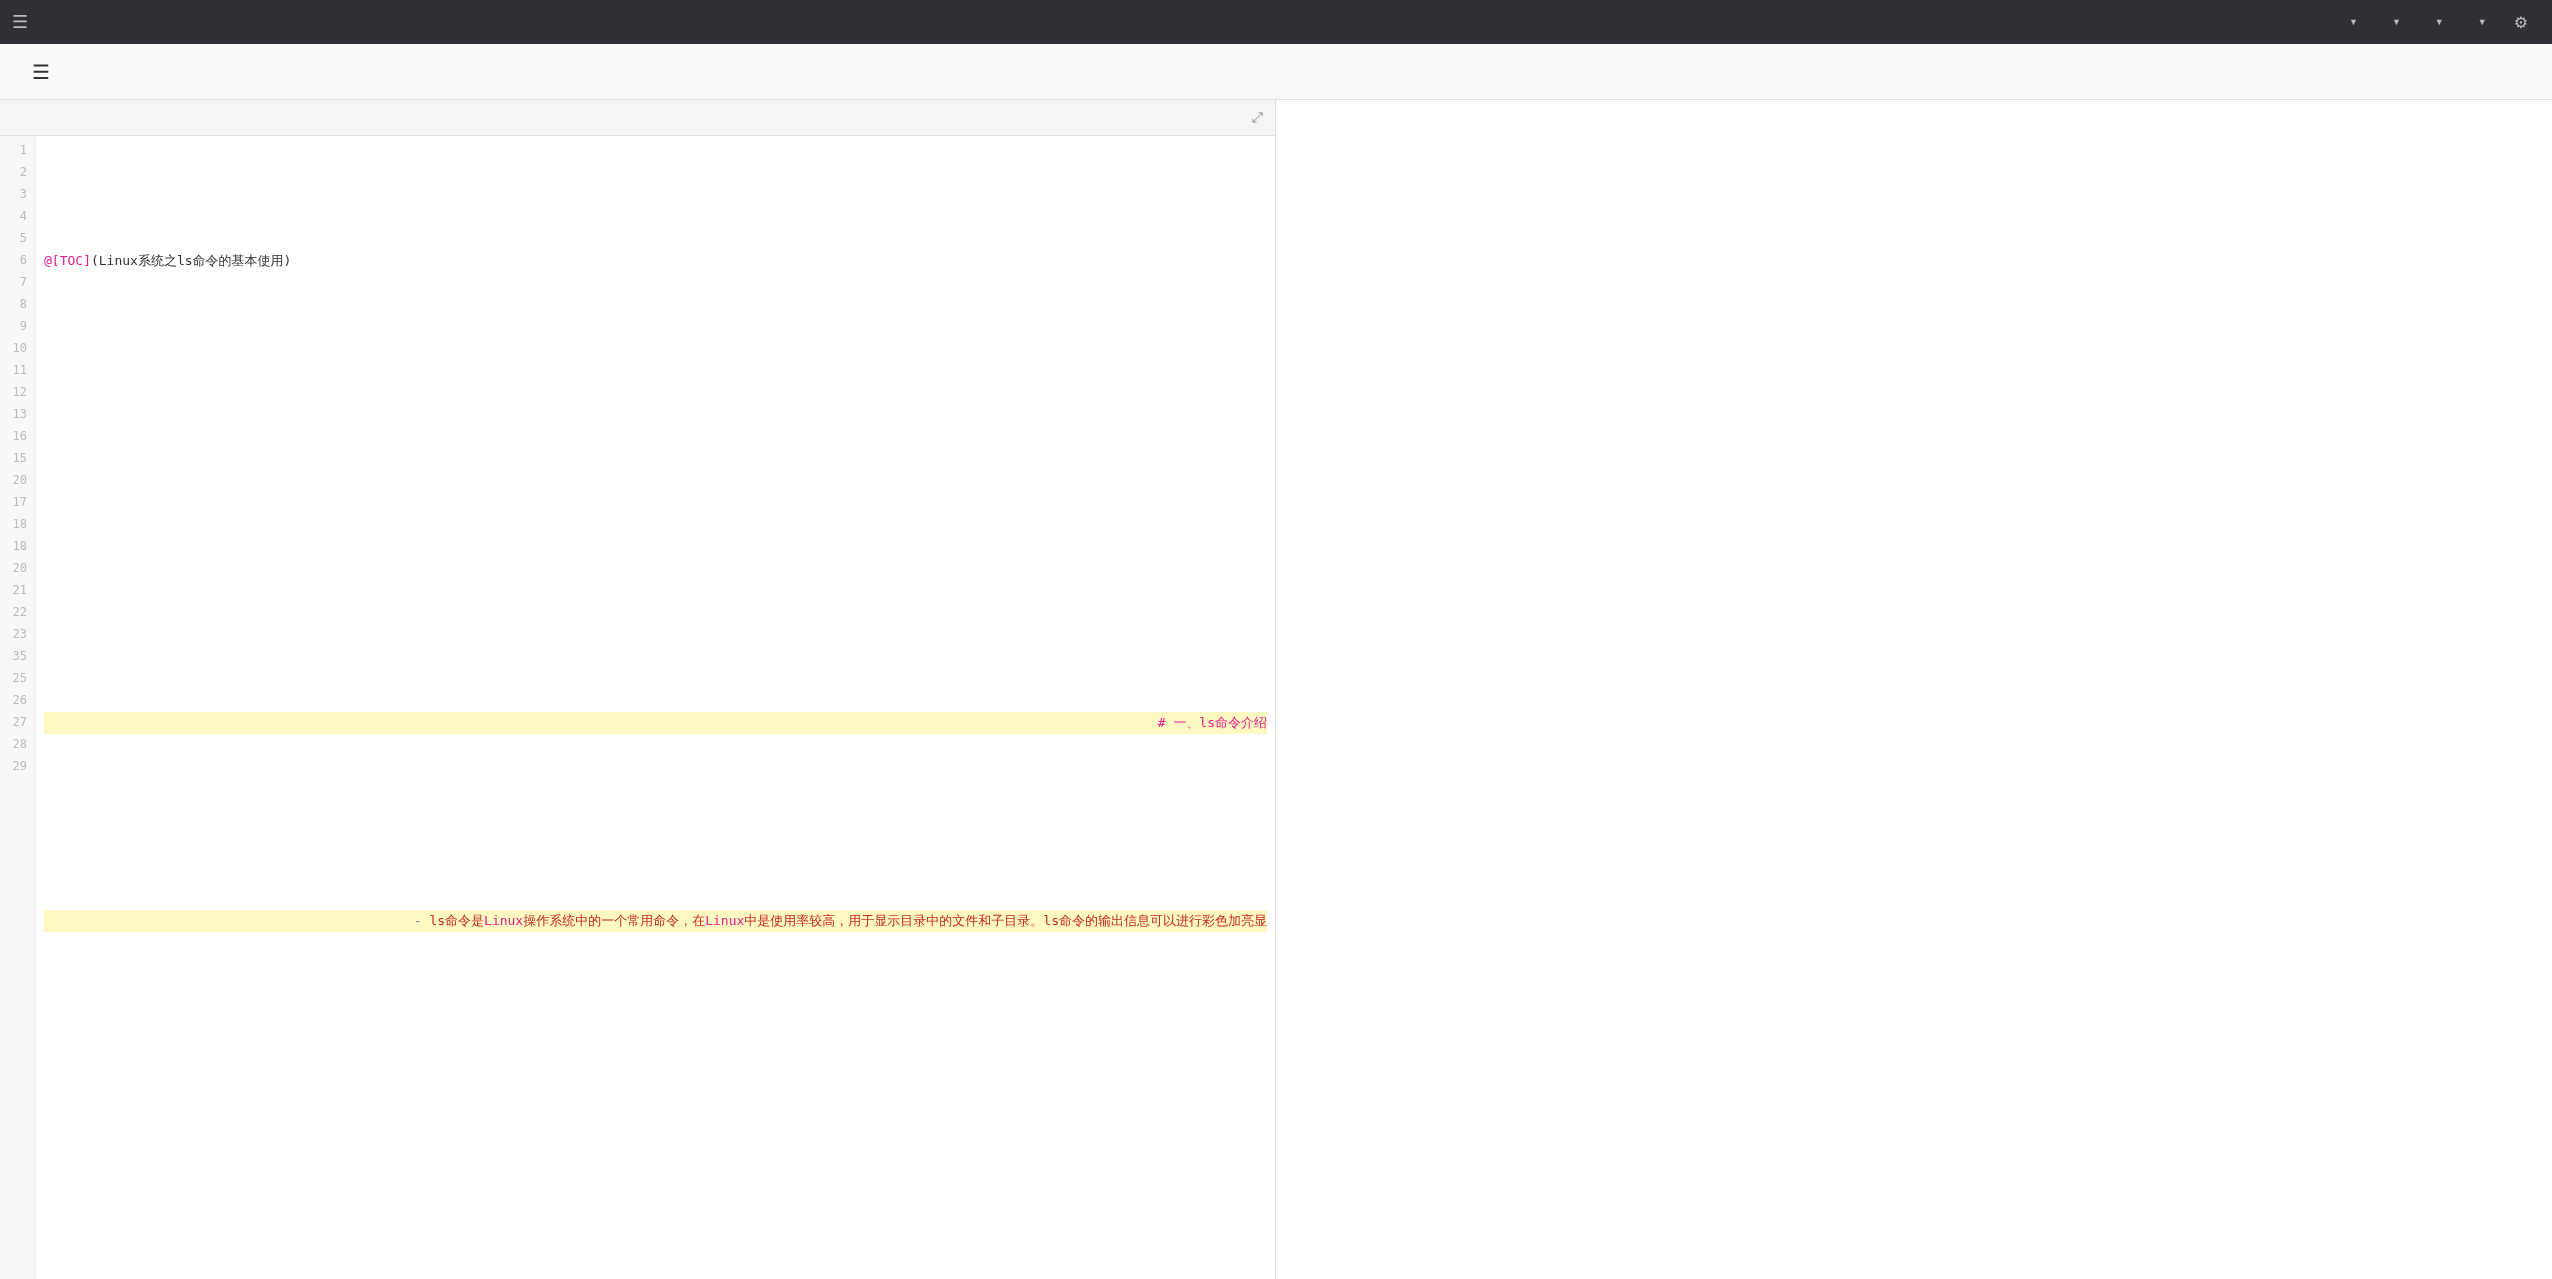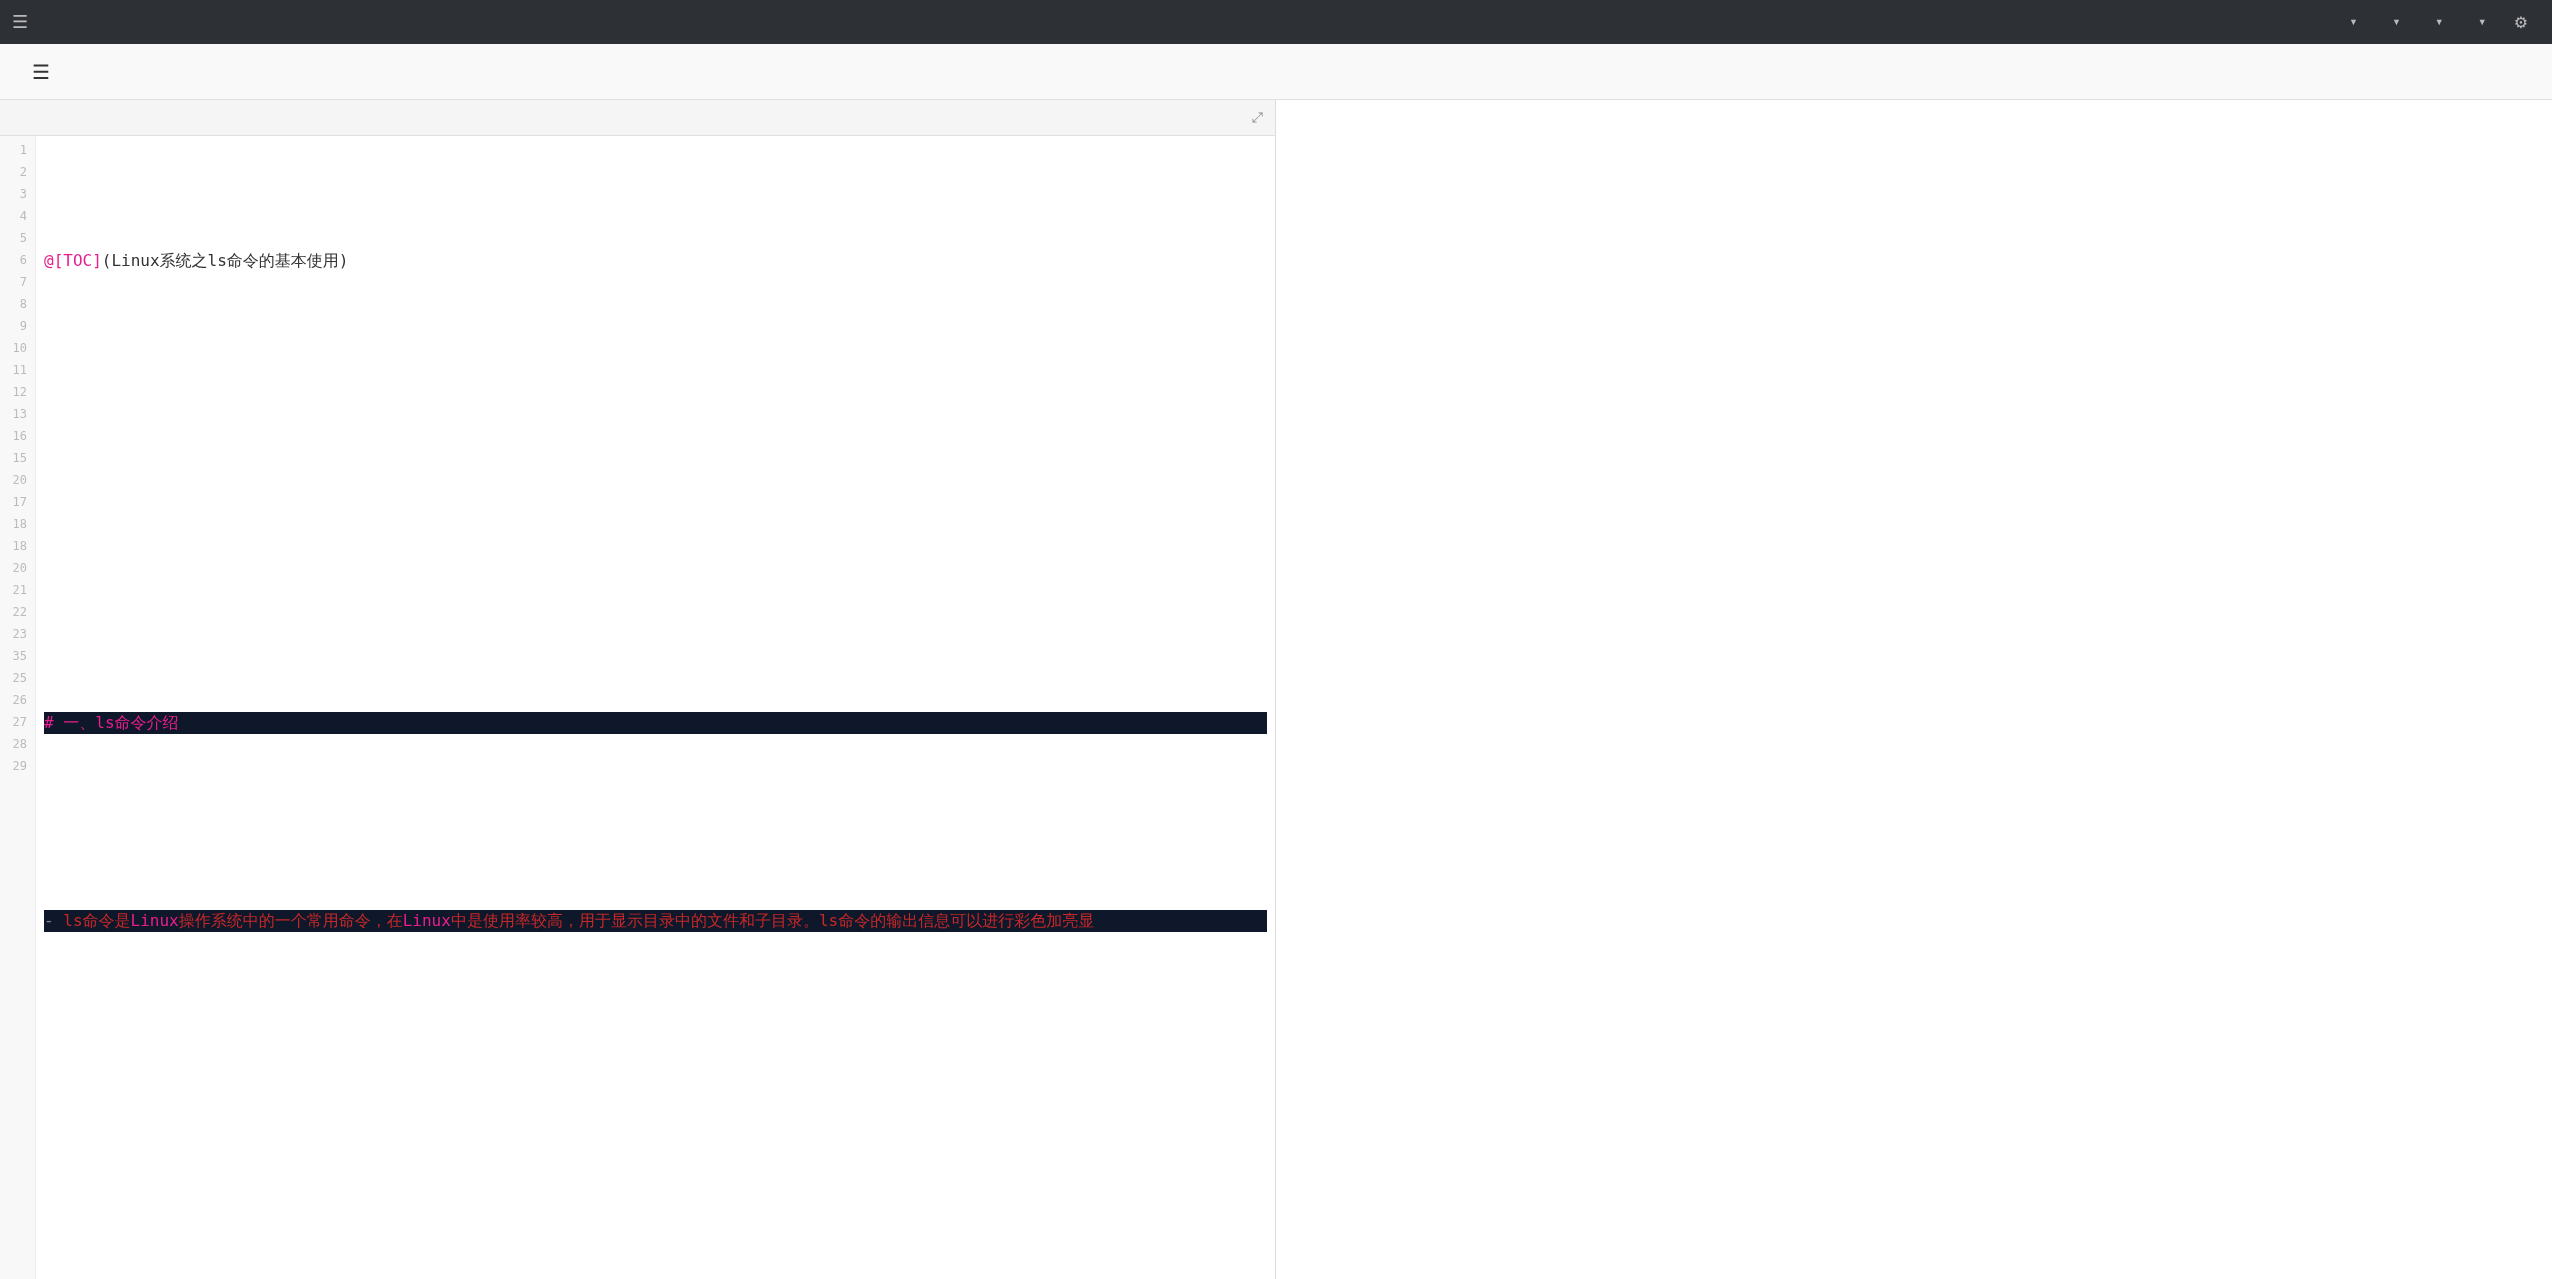--- a/index.html
+++ b/index.html
@@ -150,28 +150,28 @@
       line-height: 1.6;
       text-align: right;
       padding-right: 8px;
     }
     .line-numbers .ln { height: 22px; display: flex; align-items: center; justify-content: flex-end; }
 
     .code-area {
       flex: 1;
       padding: 4px 8px;
       font-family: monospace;
-      font-size: 16px;
+      font-size: 13px;
       line-height: 22px;
       color: #333;
       overflow-x: auto;
       white-space: pre;
     }
     .code-line { height: 22px; display: flex; align-items: center; white-space: pre; }
-    .code-line.highlighted { background: #0f172a; }
+    .code-line.highlighted { background: #fef9c3; justify-content: flex-end; }
 
     
     .c-pink { color: #e91e8c; }
     .c-blue { color: #1565c0; }
     .c-red { color: #c62828; }
     .c-gray { color: #888; }
 
     
     .editor-content::-webkit-scrollbar { width: 8px; }
     .editor-content::-webkit-scrollbar-track { background: #f0f0f0; }

